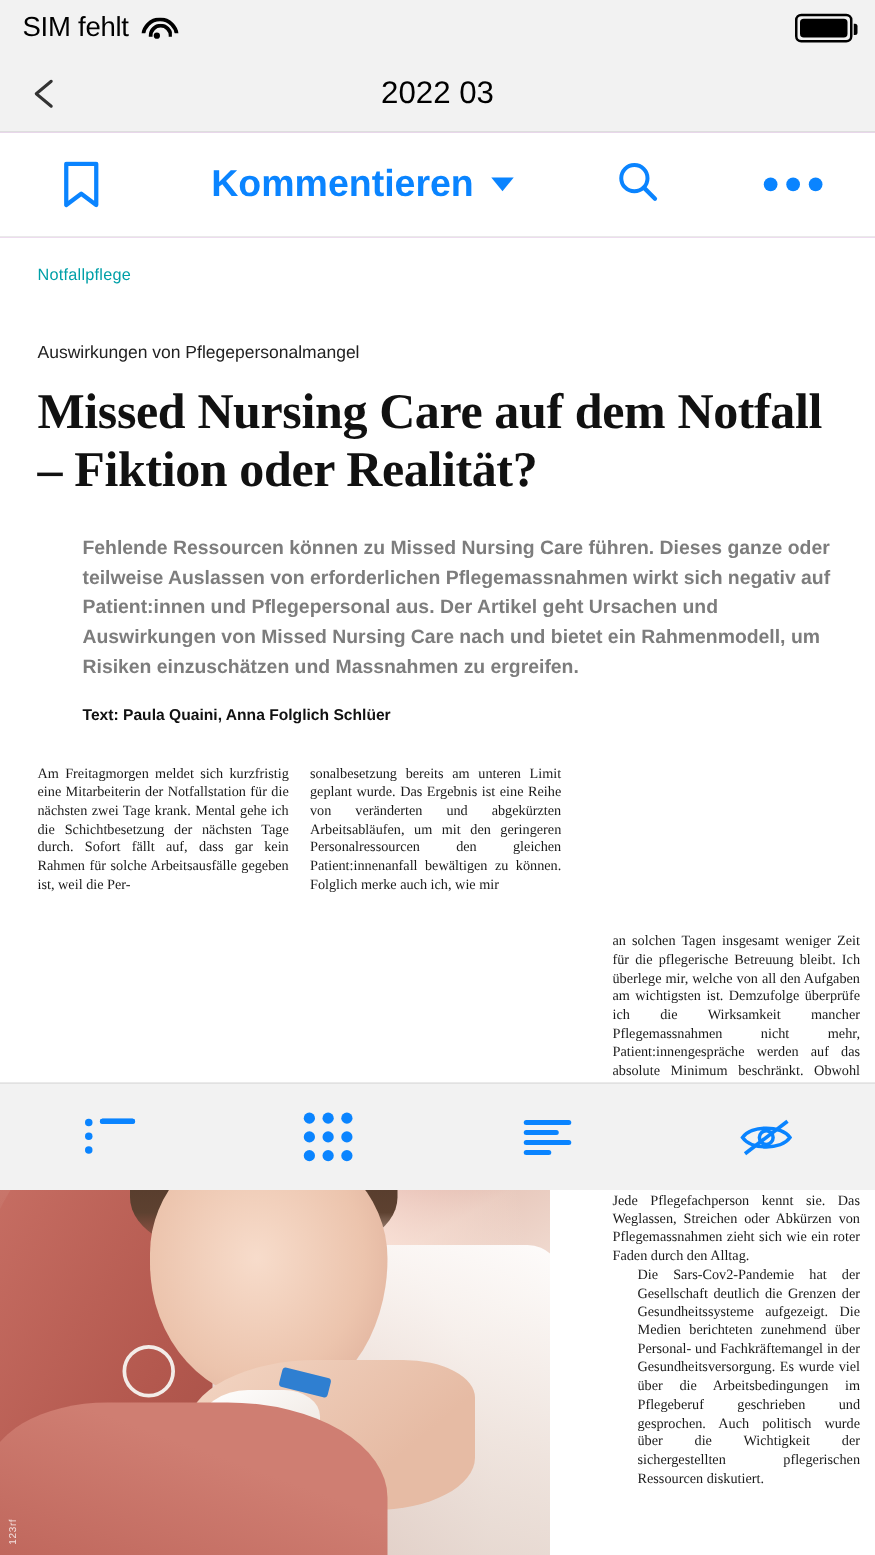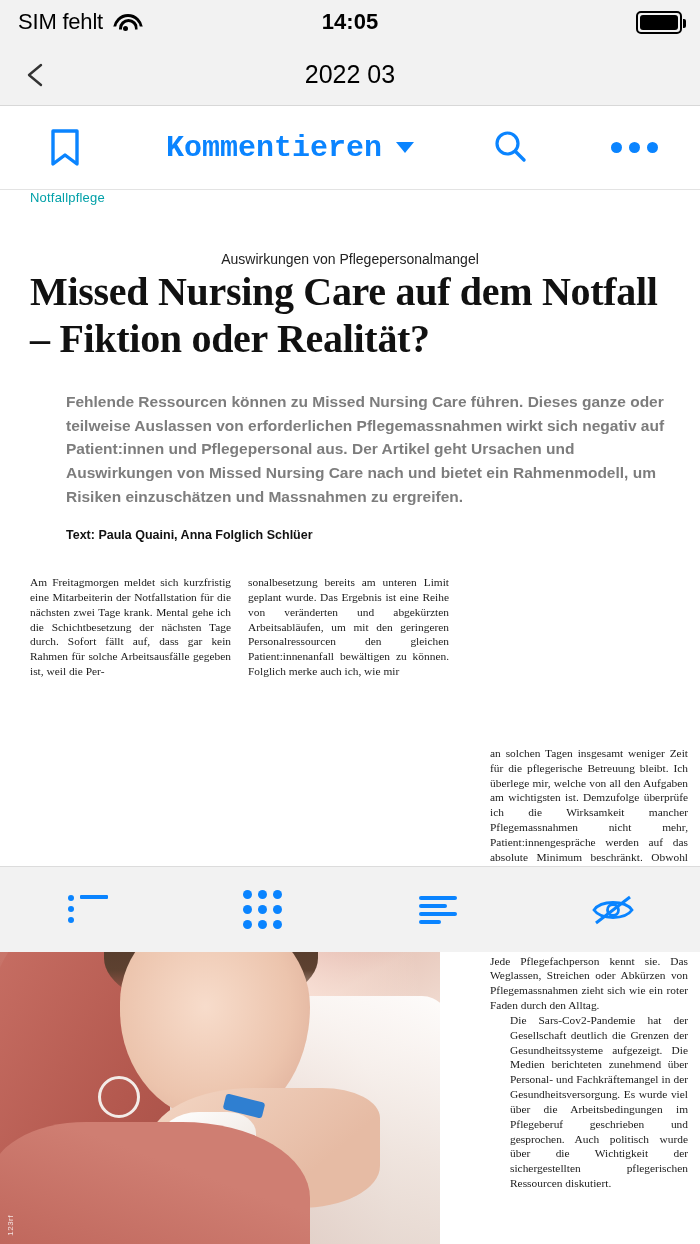--- a/index.html
+++ b/index.html
@@ -51,42 +51,42 @@
   .nav-back svg { display: block; }
   .nav-title { font-size: 25px; color: #000; font-weight: 400; }
 
   
   .toolbar {
     height: 84px; background: #fff;
     display: flex; align-items: center; position: relative;
     border-bottom: 1px solid #e3e3e3;
   }
   .tb-left { width: 130px; display: flex; justify-content: center; }
-  .tb-center { flex: 1; display: flex; align-items: center; justify-content: center; gap: 14px; font-family: Liberation Mono, monospace; }
+  .tb-center { flex: 1; display: flex; align-items: center; justify-content: center; gap: 14px; }
   .tb-right { width: 250px; display: flex; align-items: center; justify-content: space-around; }
   .comment-label { font-size: 30px; font-weight: bold; color: #0a84ff; }
   .chev-down { width: 0; height: 0; border-left: 9px solid transparent; border-right: 9px solid transparent; border-top: 11px solid #0a84ff; }
   .bookmark { width: 30px; height: 38px; }
   .dots { display: flex; gap: 7px; align-items: center; }
   .dots span { width: 11px; height: 11px; border-radius: 50%; background: #0a84ff; display: block; }
 
   
   .page {
     position: relative;
     height: 1244px;
     background: #fff;
     overflow: hidden;
   }
   .page-inner { padding: 0 30px; }
-  .kicker { color: #00a0a8; font-size: 13px; letter-spacing: .2px; }
-  .eyebrow { font-size: 14px; color: #222; margin-top: 46px; text-align: center; }
+  .kicker { color: #00a0a8; font-size: 13px; margin-top: 22px; letter-spacing: .2px; }
+  .eyebrow { font-size: 14px; color: #222; margin-top: 46px; }
   .headline {
     font-family: "Liberation Serif", serif;
     font-size: 40px; line-height: 1.18; color: #111;
-    margin-top: 1px; letter-spacing: -0.3px;
+    margin-top: 16px; letter-spacing: -0.3px;
   }
   .lede {
     margin: 28px 0 0 36px;
     font-size: 15.5px; line-height: 1.52; color: #7d7d7d; font-weight: bold;
     max-width: 612px;
   }
   .byline { margin: 20px 0 0 36px; font-size: 12.5px; color: #111; font-weight: bold; }
 
   .cols { display: flex; gap: 17px; margin-top: 33px; }
   .col { width: 201px; }
@@ -194,21 +194,20 @@
 
 <div class="screen">
 
   <div class="status-bar">
     <div class="status-left">
       <span class="status-carrier">SIM fehlt</span>
       <span class="wifi-icon">
           <span class="wifi-dot"></span>
         </span>
     </div>
-    <div class="status-time">14:05</div>
     <div class="battery">
         <span class="battery-fill"></span>
       </div>
   </div>
 
   <div class="nav-bar">
     <div class="nav-back">
       <svg width="28" height="28" viewBox="0 0 28 28">
         <polyline points="19,4 7,14 19,24" fill="none" stroke="#333" stroke-width="2.4" stroke-linecap="round" stroke-linejoin="round"></polyline>
       </svg>

